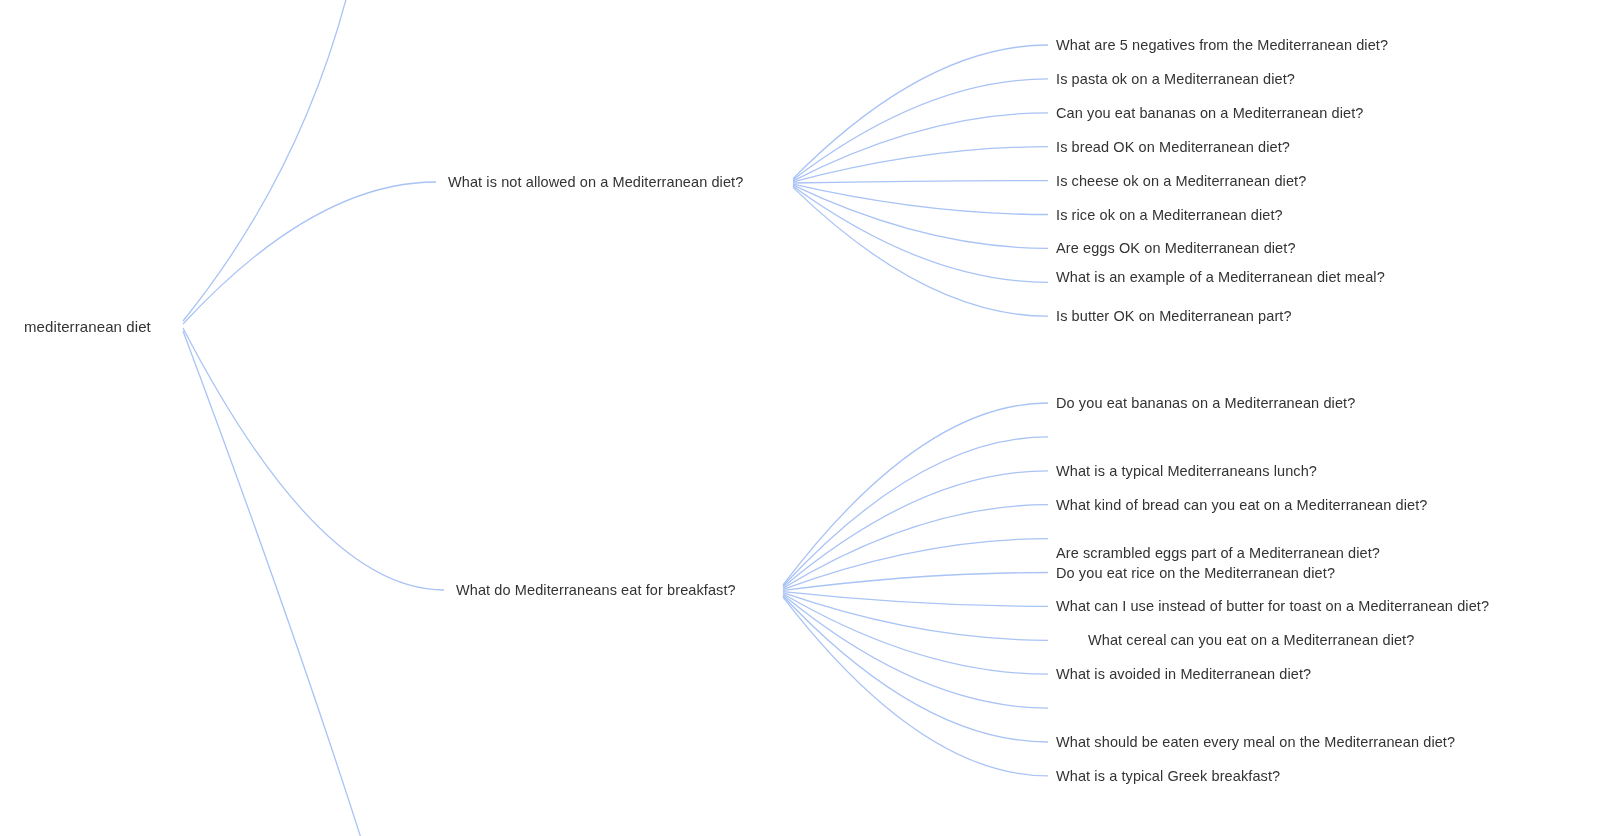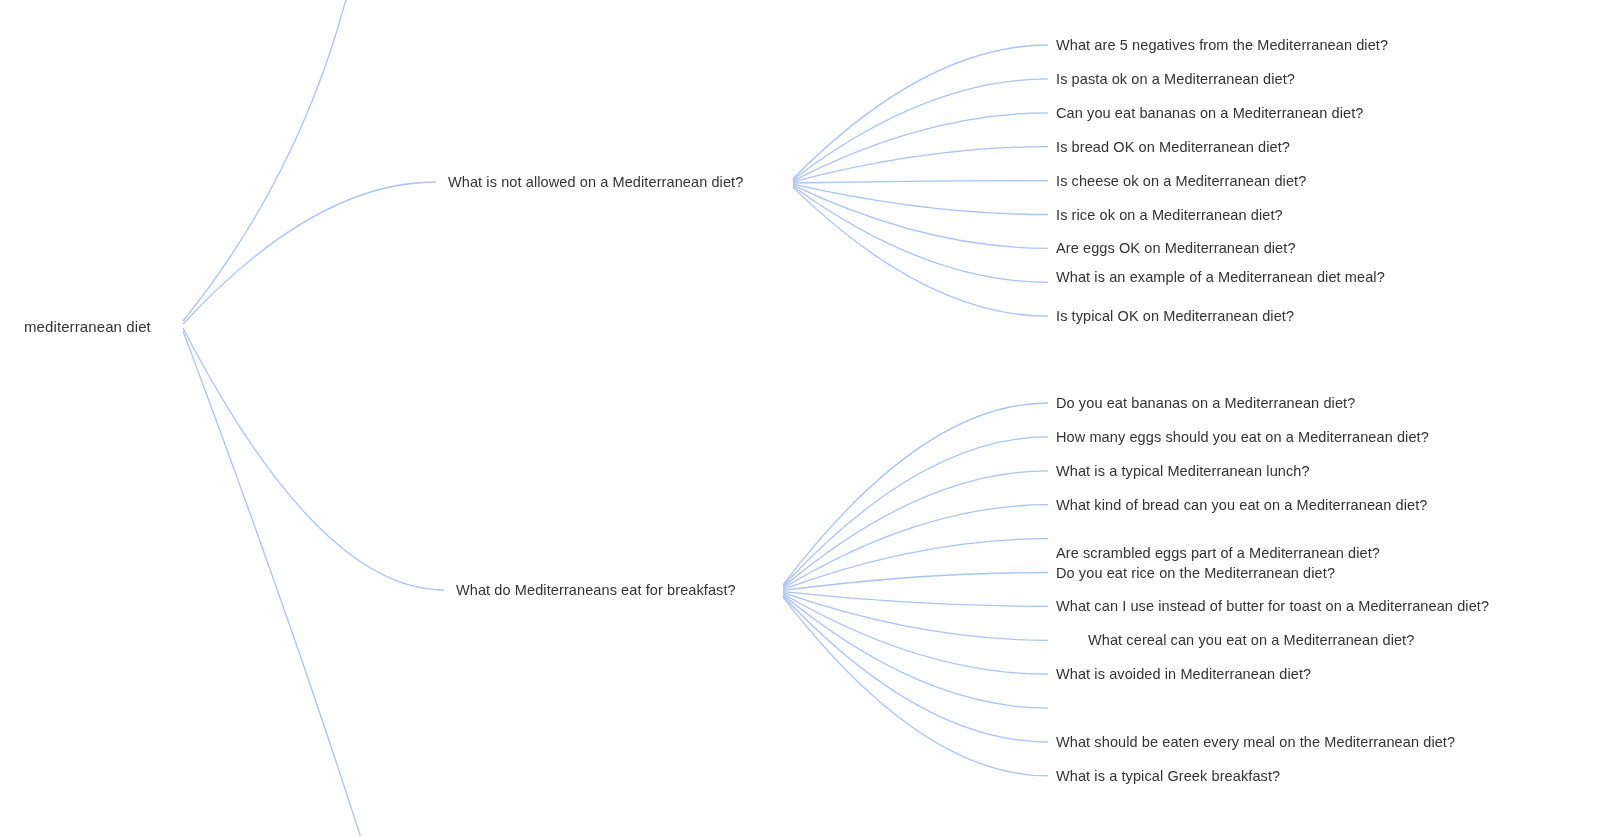--- a/index.html
+++ b/index.html
@@ -72,25 +72,24 @@
       <div class="node root" style="left: 24px; top: 326px;">mediterranean diet</div>
       <div class="node branch" style="left: 448px; top: 182px;">What is not allowed on a Mediterranean diet?</div>
       <div class="node leaf" style="left: 1056px; top: 45px;">What are 5 negatives from the Mediterranean diet?</div>
       <div class="node leaf" style="left: 1056px; top: 78.9px;">Is pasta ok on a Mediterranean diet?</div>
       <div class="node leaf" style="left: 1056px; top: 112.8px;">Can you eat bananas on a Mediterranean diet?</div>
       <div class="node leaf" style="left: 1056px; top: 146.7px;">Is bread OK on Mediterranean diet?</div>
       <div class="node leaf" style="left: 1056px; top: 180.6px;">Is cheese ok on a Mediterranean diet?</div>
       <div class="node leaf" style="left: 1056px; top: 214.5px;">Is rice ok on a Mediterranean diet?</div>
       <div class="node leaf" style="left: 1056px; top: 248.4px;">Are eggs OK on Mediterranean diet?</div>
       <div class="node leaf" style="left: 1056px; top: 277px;">What is an example of a Mediterranean diet meal?</div>
-      <div class="node leaf" style="left: 1056px; top: 316.2px;">Is typical OK on Mediterranean diet?</div>
+      <div class="node leaf" style="left: 1056px; top: 316.2px;">Is butter OK on Mediterranean part?</div>
       <div class="node branch" style="left: 456px; top: 590px;">What do Mediterraneans eat for breakfast?</div>
       <div class="node leaf" style="left: 1056px; top: 403px;">Do you eat bananas on a Mediterranean diet?</div>
-      <div class="node leaf" style="left: 1056px; top: 436.9px;">How many eggs should you eat on a Mediterranean diet?</div>
-      <div class="node leaf" style="left: 1056px; top: 470.8px;">What is a typical Mediterranean lunch?</div>
+      <div class="node leaf" style="left: 1056px; top: 470.8px;">What is a typical Mediterraneans lunch?</div>
       <div class="node leaf" style="left: 1056px; top: 504.7px;">What kind of bread can you eat on a Mediterranean diet?</div>
       <div class="node leaf" style="left: 1056px; top: 538.6px; margin-top: 14px;">Are scrambled eggs part of a Mediterranean diet?</div>
       <div class="node leaf" style="left: 1056px; top: 572.5px;">Do you eat rice on the Mediterranean diet?</div>
       <div class="node leaf" style="left: 1056px; top: 606.4px;">What can I use instead of butter for toast on a Mediterranean diet?</div>
       <div class="node leaf" style="left: 1056px; top: 640.3px; margin-left: 32px;">What cereal can you eat on a Mediterranean diet?</div>
       <div class="node leaf" style="left: 1056px; top: 674.2px;">What is avoided in Mediterranean diet?</div>
       <div class="node leaf" style="left: 1056px; top: 742px;">What should be eaten every meal on the Mediterranean diet?</div>
       <div class="node leaf" style="left: 1056px; top: 775.9px;">What is a typical Greek breakfast?</div>
     </div>
 </div>

